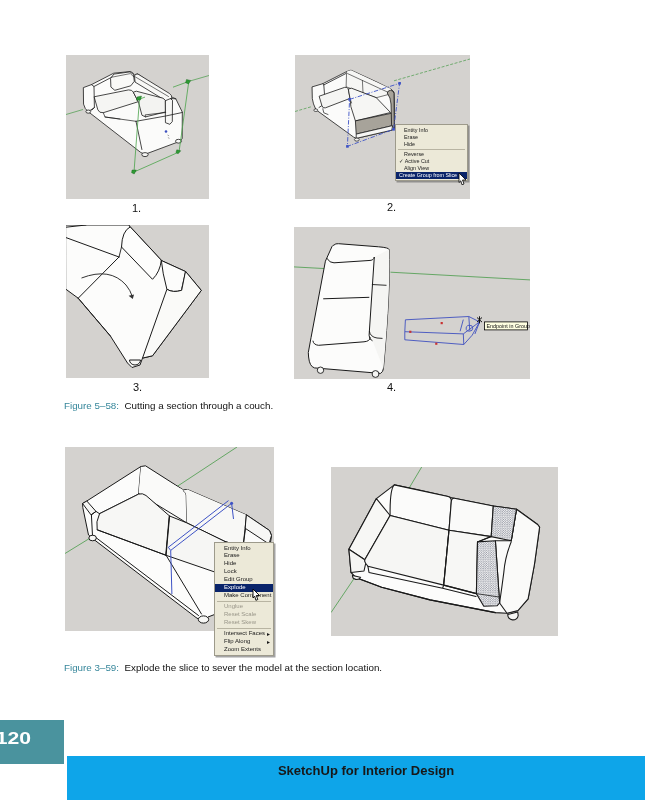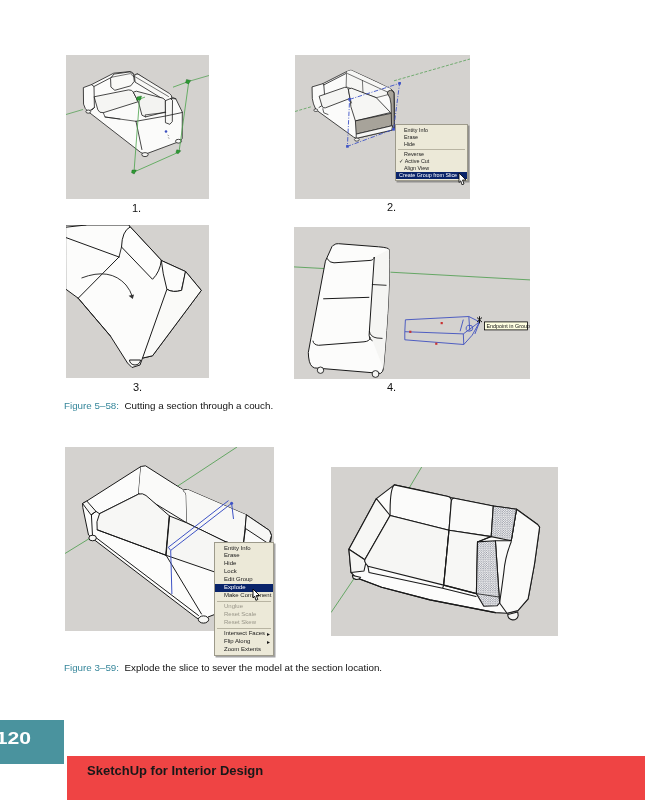--- a/index.html
+++ b/index.html
@@ -327,13 +327,13 @@
   <g stroke="#1a1a1a" stroke-width="1.1" fill="#f6f6f4">
     <path d="M21.5,108.5 a4.2,3.8 0 0 0 8,1.8 z"></path>
     <path d="M176.8,147.5 a5.2,4.9 0 0 0 10.4,1 l-0.5,-3.6 z"></path>
   </g>
 </svg>
 
 <div class="abs cap" style="left:64px;top:662px"><b>Figure 3–59:</b>&nbsp; Explode the slice to sever the model at the section location.</div>
 
 <div class="abs" style="left:0;top:720px;width:64px;height:44px;background:#4a939e;color:#fff;font-weight:bold;font-size:16px;line-height:37px;"><span style="display:inline-block;transform:scaleX(1.32);transform-origin:50% 50%;">120</span></div>
 
-<div class="abs" style="left:67px;top:756px;width:578px;height:44px;background:#ef4444;color:#181818;font-weight:bold;font-size:13px;line-height:30px;"><span style="margin-left:20px">SketchUp for Interior Design</span></div>
+<div class="abs" style="left:67px;top:756px;width:578px;height:44px;background:#0ea5e9;color:#181818;font-weight:bold;font-size:13px;line-height:30px;text-align:center;"><span style="margin-left:20px">SketchUp for Interior Design</span></div>
 
 </body></html>

